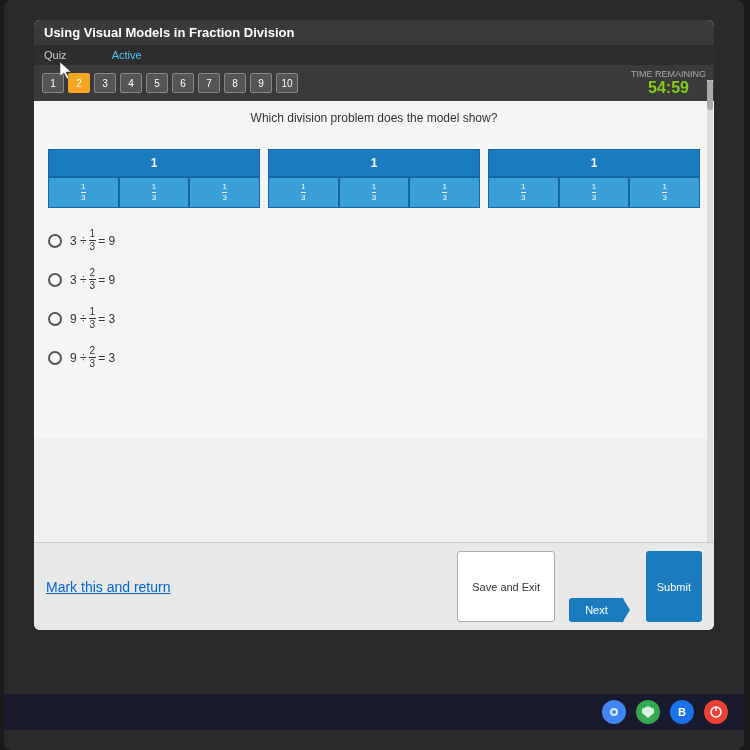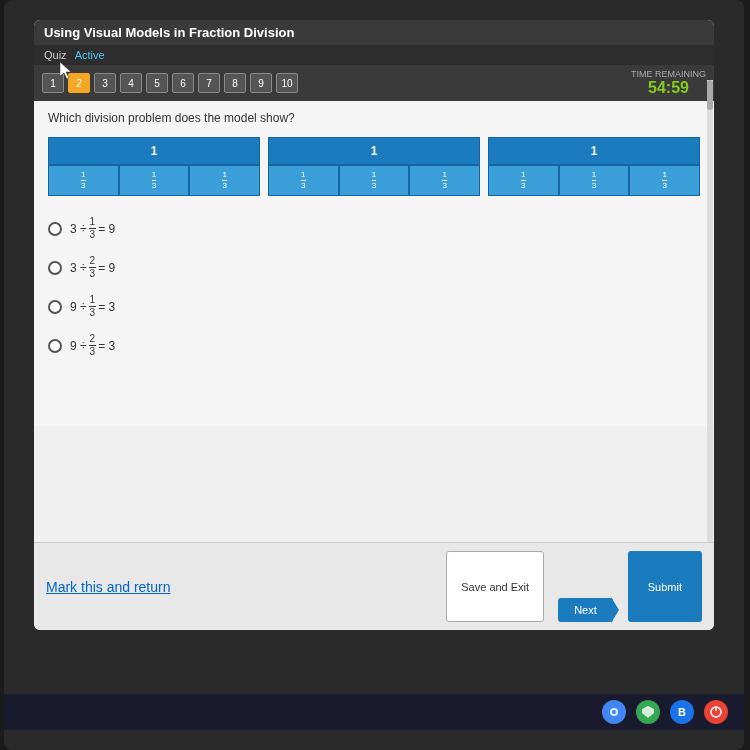--- a/index.html
+++ b/index.html
@@ -66,20 +66,21 @@
     .top-bar .quiz-label {
       font-size: 11px;
       color: #ccc;
       font-weight: normal;
     }
 
     .top-bar .active-label {
       font-size: 11px;
       color: #4fc3f7;
       font-weight: normal;
+      margin-left: 37px;
     }
 
     
     .title-bar {
       background: #3a3a3a;
       color: white;
       padding: 5px 10px;
       font-size: 13px;
       font-weight: bold;
     }
@@ -135,21 +136,22 @@
     
     .main-content {
       background: #f5f5f5;
       padding: 10px 14px;
       overflow-y: auto;
     }
 
     .question-text {
       font-size: 12px;
       color: #333;
-      margin-bottom: 12px;
+      margin-bottom: 24px;
+      text-align: center;
     }
 
     
     .model-container {
       display: flex;
       gap: 8px;
       margin-bottom: 16px;
     }
 
     .model-group {
@@ -311,24 +313,24 @@
       border-left: 8px solid #1a7bbf;
       border-top: 13px solid transparent;
       border-bottom: 13px solid transparent;
     }
 
     .btn-submit {
       background: #1a7bbf;
       border: none;
       color: white;
       font-size: 11px;
-      padding: 6px 20px;
+      padding: 6px 11px;
       border-radius: 3px;
       cursor: pointer;
-      margin-left: 1px;
+      margin-left: 8px;
     }
 
     
     .taskbar {
       position: absolute;
       bottom: 20px;
       left: 0;
       right: 0;
       height: 36px;
       background: #1a1a2e;

